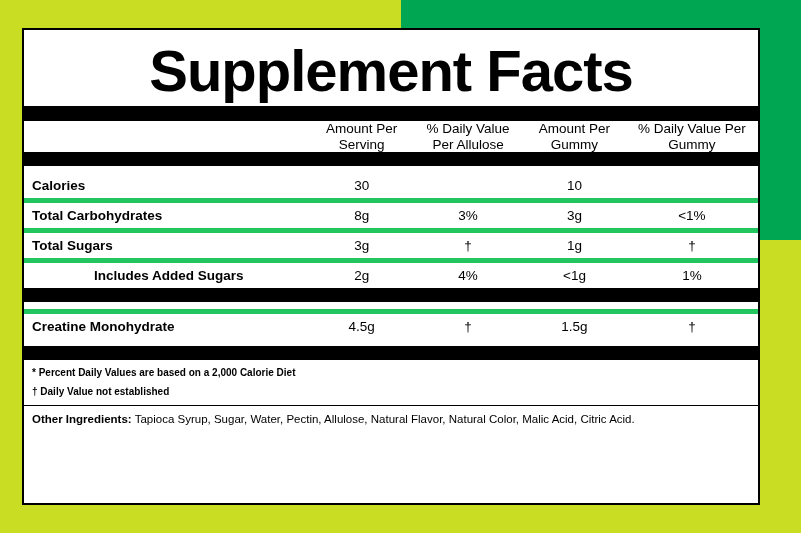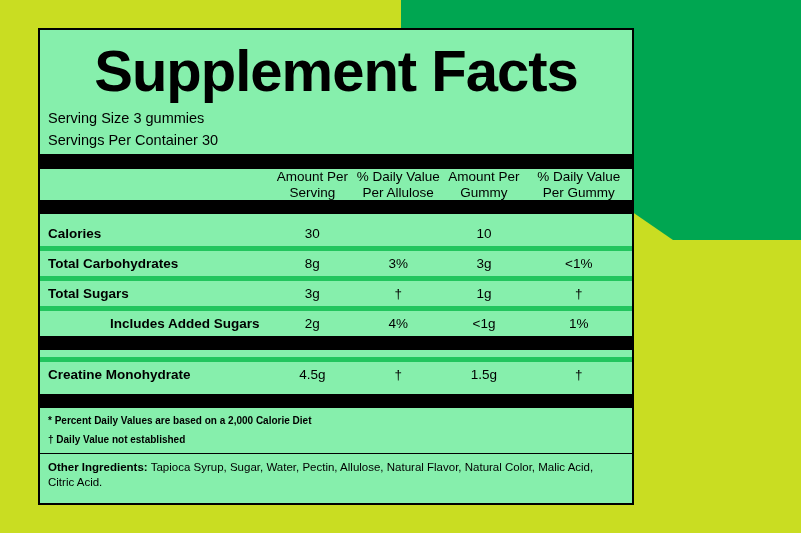--- a/index.html
+++ b/index.html
@@ -18,25 +18,25 @@
     position: absolute;
     top: 0;
     right: 0;
     width: 400px;
     height: 240px;
     background: #00a651;
     clip-path: polygon(0 0, 100% 0, 100% 100%, 68% 100%, 0 22%);
   }
   #panel {
     position: absolute;
-    left: 38px;
+    left: 22px;
     top: 28px;
-    width: 596px;
+    width: 738px;
     height: 477px;
-    background: #86efac;
+    background: #ffffff;
     border: 2px solid #000000;
     box-sizing: border-box;
   }
   .title {
     font-size: 58px;
     font-weight: bold;
     text-align: center;
     letter-spacing: -1px;
     line-height: 1.0;
     padding: 12px 0 6px 0;
@@ -136,24 +136,20 @@
 </style>
 </head>
 <body>
 
 <div id="bg-green-corner"></div>
 
 <div id="panel">
 
   <h1 class="title">Supplement Facts</h1>
 
-  <div class="serving-wrap">
-    <div class="serving-line">Serving Size 3 gummies</div>
-    <div class="serving-line">Servings Per Container 30</div>
-  </div>
 
   <div class="bar-thick"></div>
 
   <table class="facts">
     <colgroup>
       <col class="col-name">
       <col class="col-aps">
       <col class="col-dvps">
       <col class="col-apg">
       <col class="col-dvpg">

